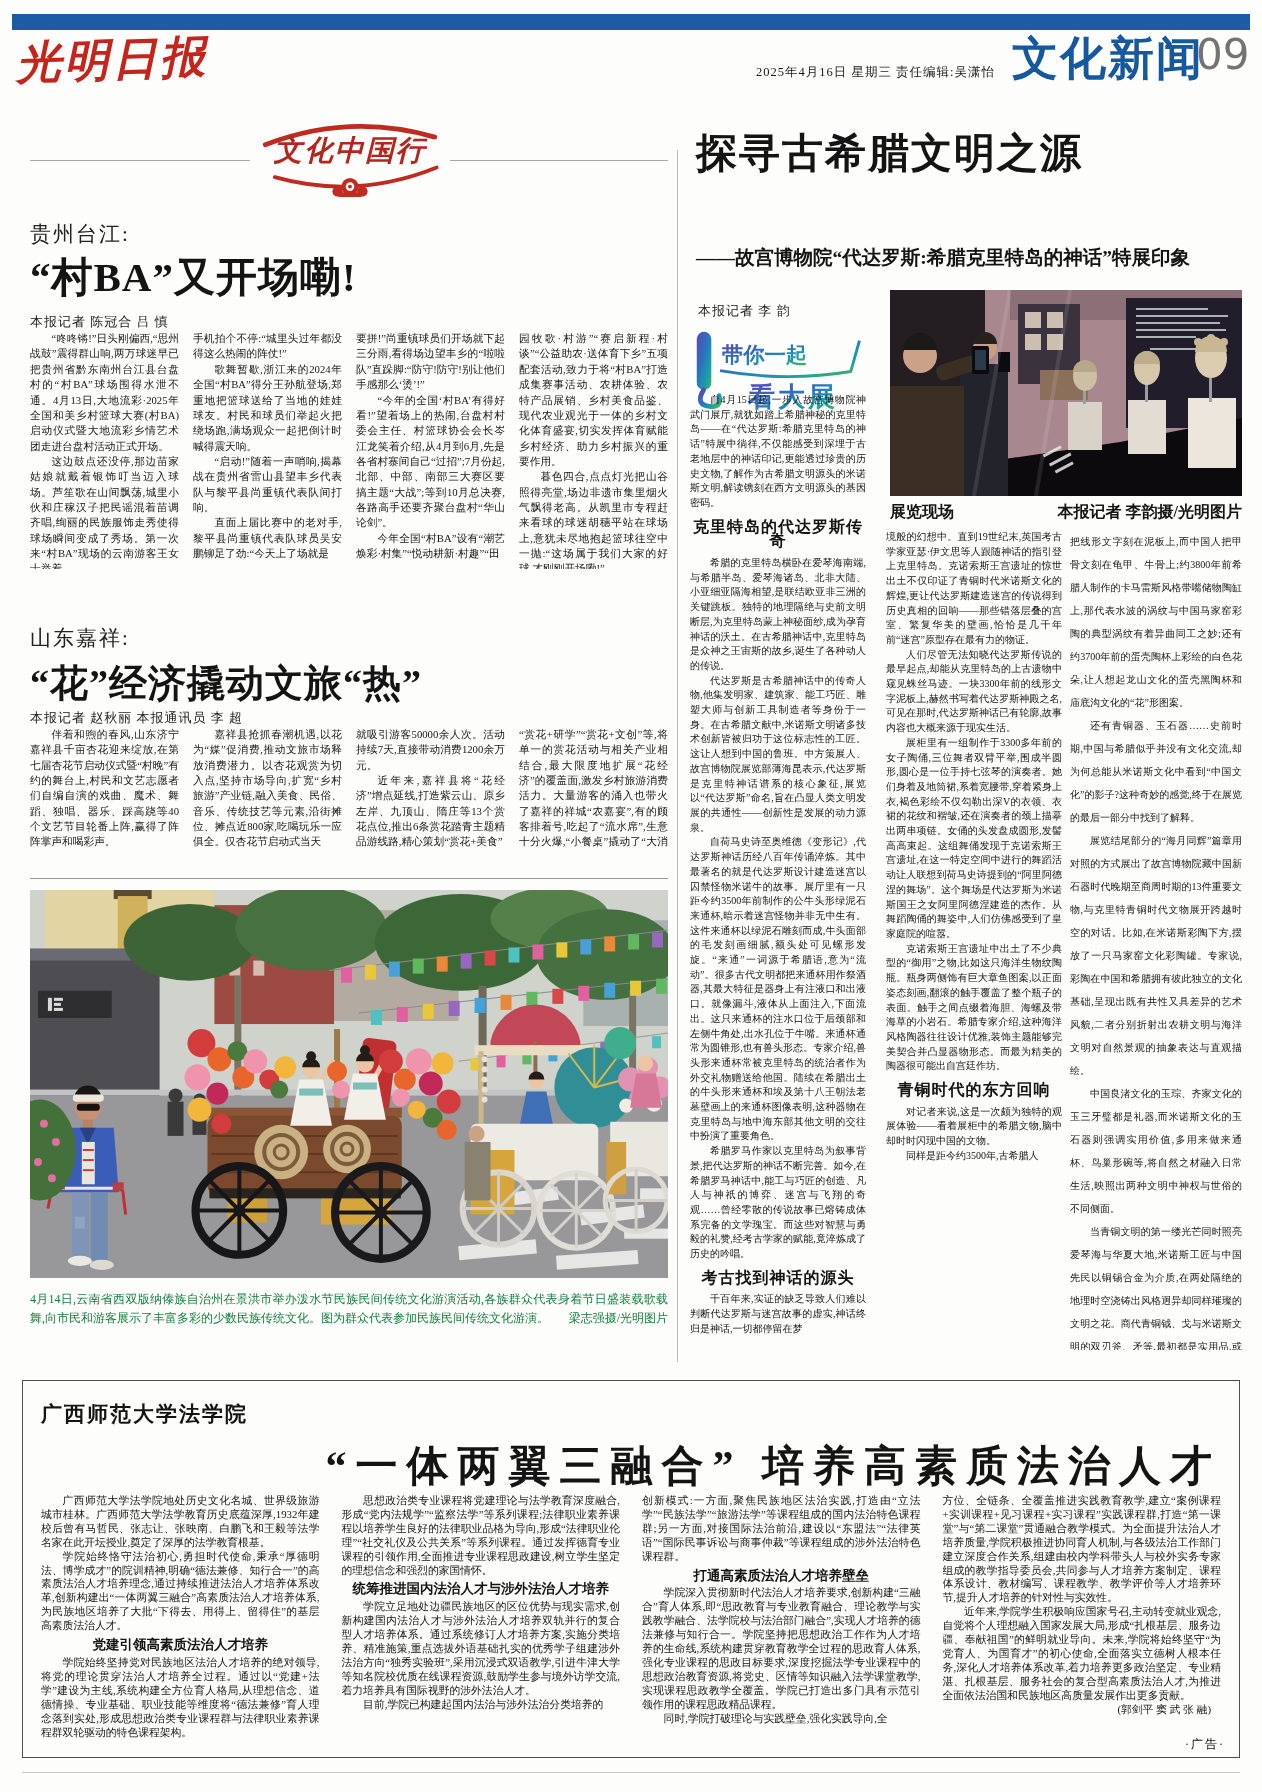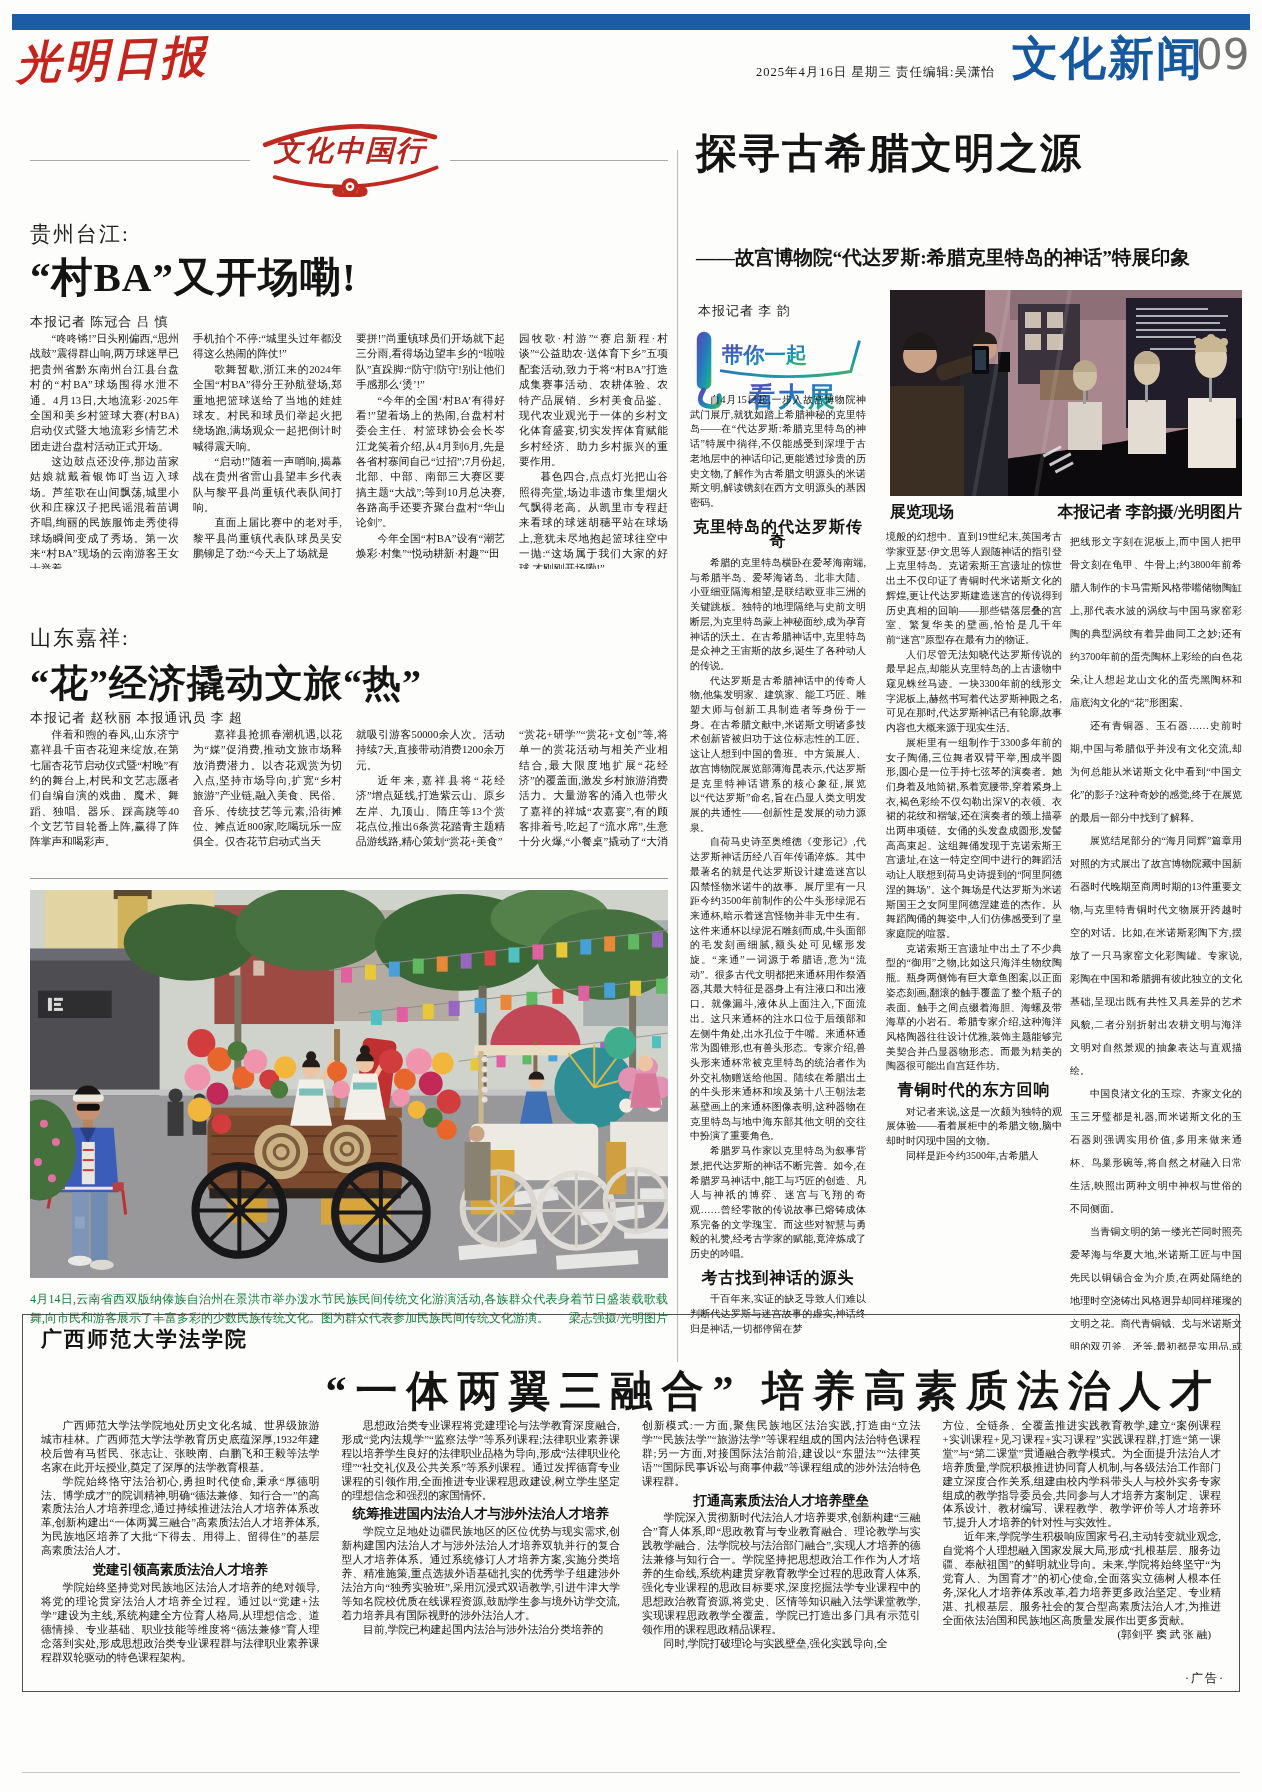--- a/index.html
+++ b/index.html
@@ -48,22 +48,22 @@
   .gcol{position:absolute;font-size:10px;line-height:14.7px;text-align:justify;overflow:hidden;}
   .gcol1{left:0;top:275px;width:176px;height:957px;}
   .gcol2{left:196px;top:412px;width:176px;height:820px;}
   .gcol3{left:380px;top:412px;width:172px;height:820px;line-height:23px;}
   .gcol h4{margin:9px 0 7px;font-size:16px;text-align:center;letter-spacing:1px;}
   
   .col p,.gcol p,.acol p{margin:0;text-indent:2em;}
   .col p.p0,.gcol p.p0,.acol p.p0{text-indent:0;}
   .acol p.sig{text-align:right;text-indent:0;padding-right:10px;}
   
-  .ad-box{position:absolute;left:22px;top:1314px;width:1218px;height:378px;border:1px solid #4e4e4a;
-          padding:10px 18px;}
+  .ad-box{position:absolute;left:22px;top:1380px;width:1218px;height:378px;border:1px solid #4e4e4a;
+          padding:19px 18px;}
   .ad-kicker{font-size:21px;font-weight:bold;font-family:"Liberation Sans","DejaVu Sans",sans-serif;
              letter-spacing:2px;}
   .ad-headline{margin:10px 0 0;text-align:right;font-size:42px;font-weight:700;letter-spacing:9px;}
   .ad-cols{display:flex;gap:22px;margin-top:0;}
   .acol{flex:1;font-size:10.8px;line-height:13.9px;text-align:justify;height:262px;overflow:hidden;}
   .acol h4{margin:5px 0 4px;font-size:13.5px;text-align:center;}
   .ad-mark{position:absolute;right:14px;bottom:4px;font-size:12px;letter-spacing:2px;}
   svg{display:block;}
 </style>
 </head>

